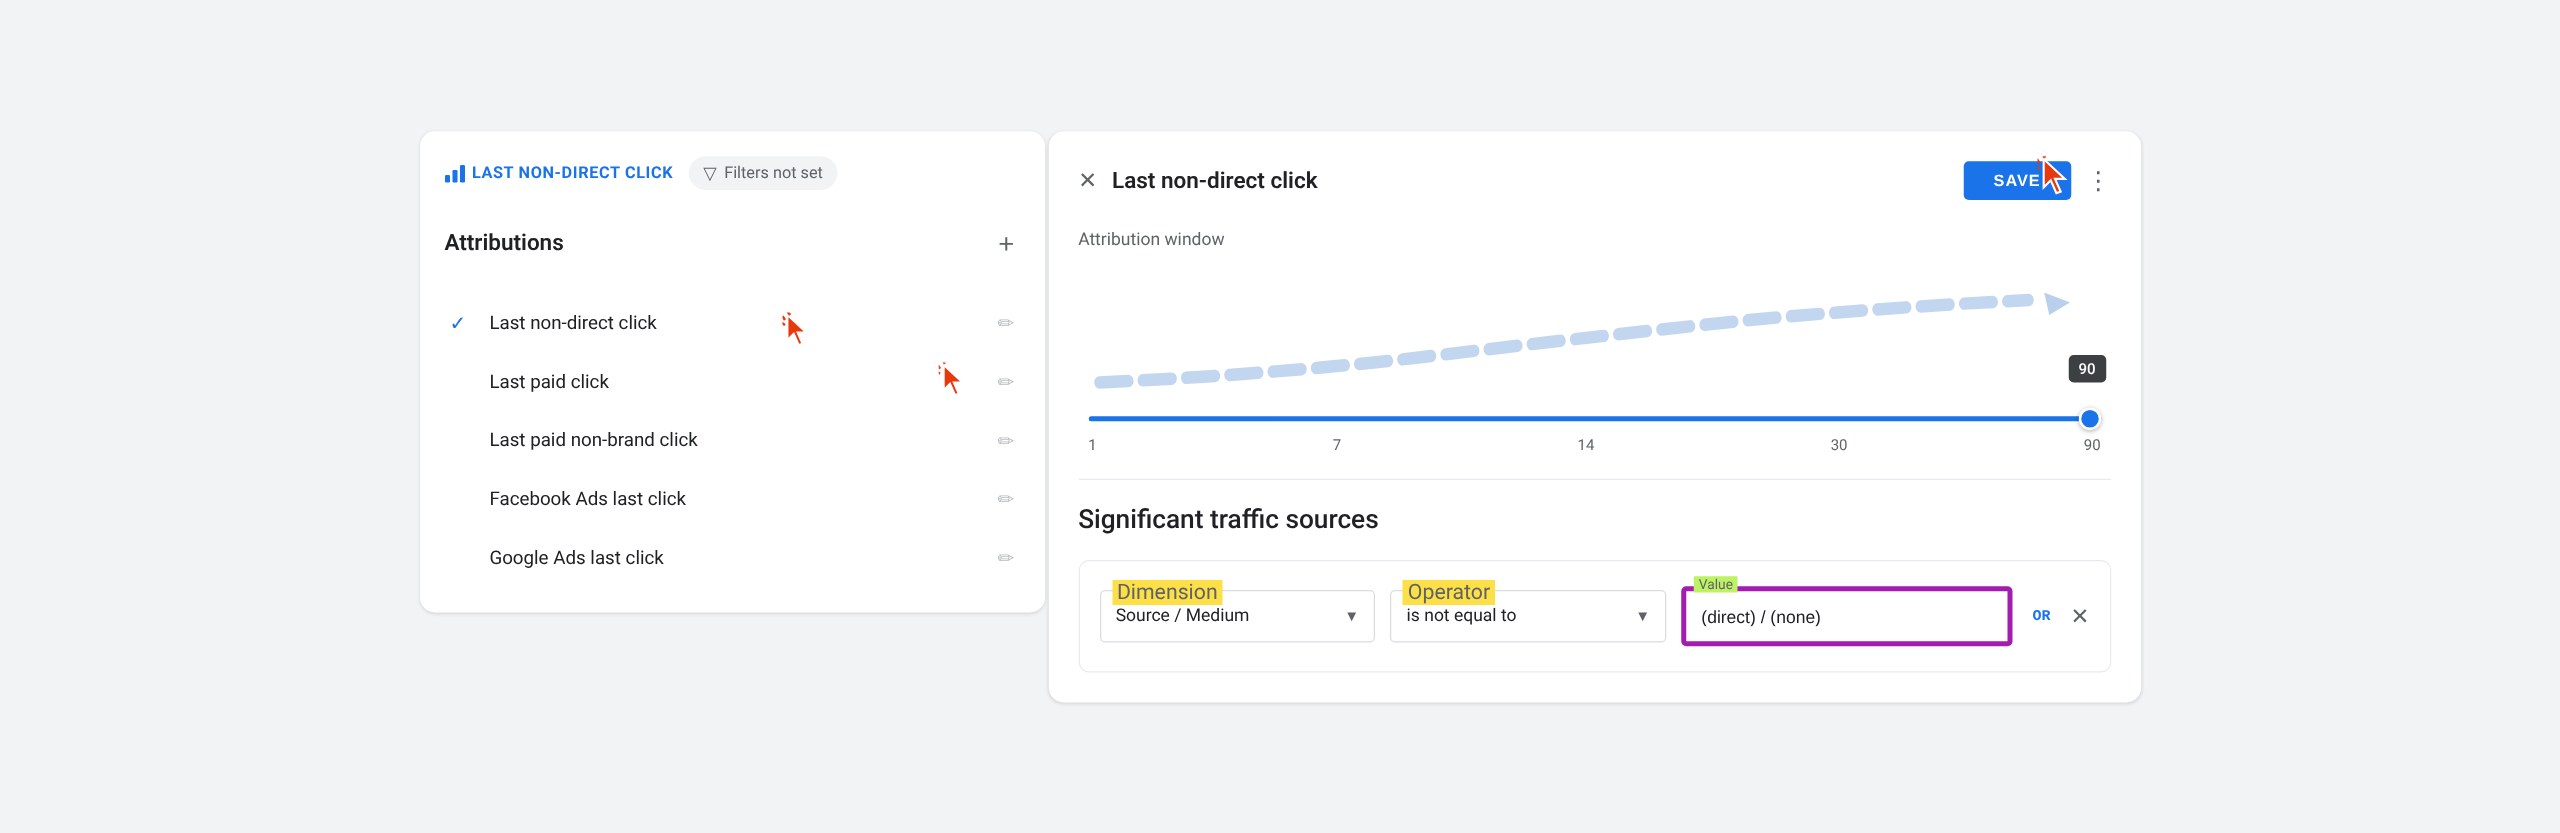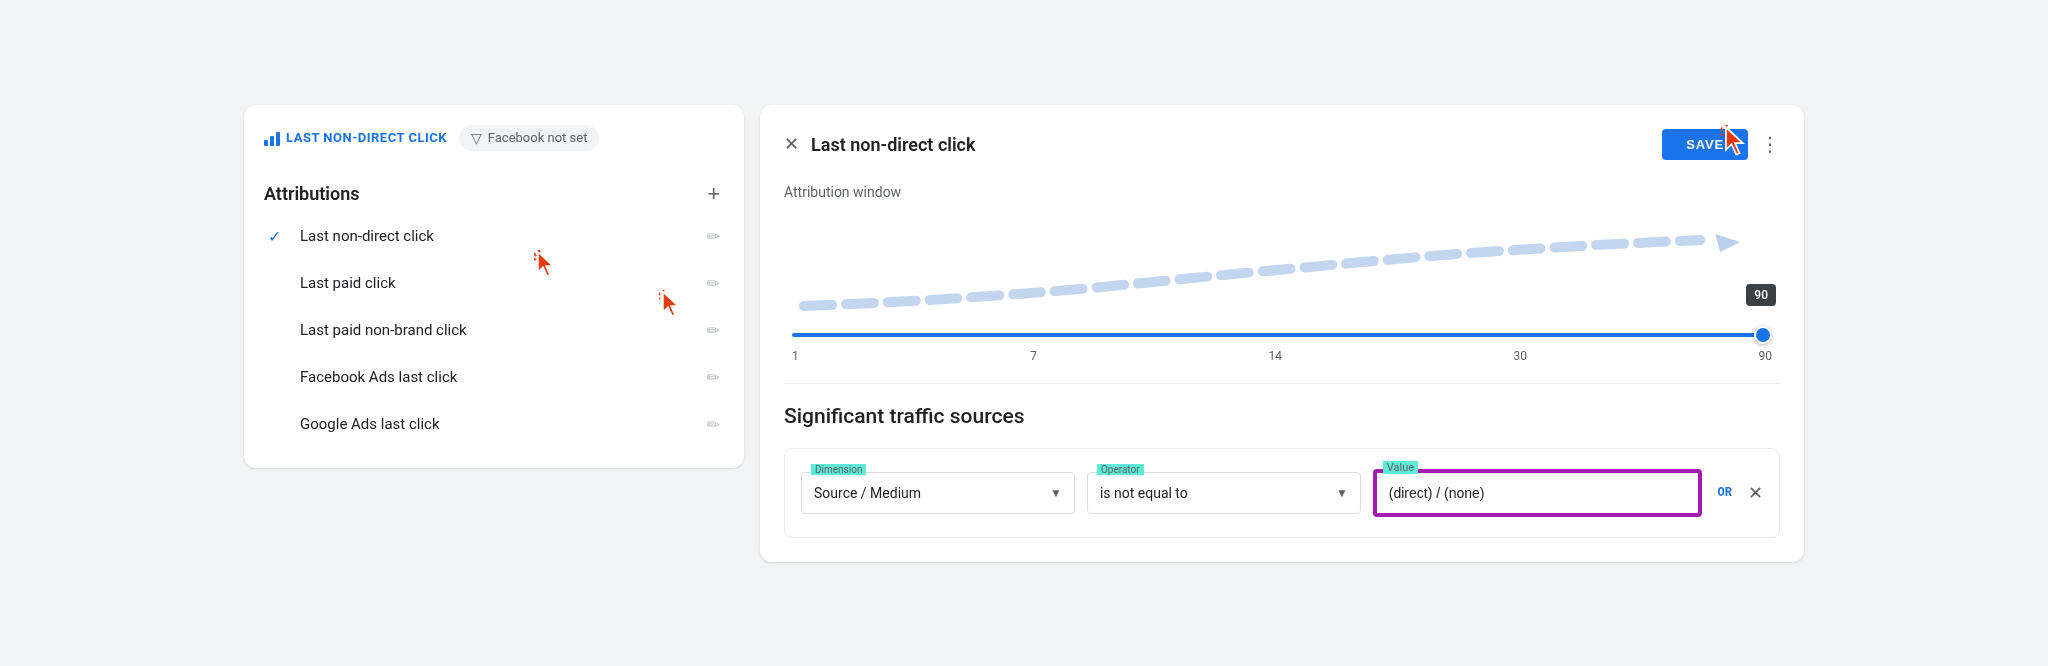--- a/index.html
+++ b/index.html
@@ -8,22 +8,22 @@
       font-family: 'Google Sans', Roboto, Arial, sans-serif;
       display: flex;
       align-items: center;
       justify-content: center;
       min-height: 100vh;
       padding: 20px;
     }
 
     .container {
       display: flex;
-      gap: 16px;
-      width: 1560px;
+      gap: 3px;
+      width: 1377px;
       max-width: 100%;
     }
 
     
     .left-panel {
       background: #fff;
       border-radius: 12px;
       padding: 20px;
       width: 500px;
       flex-shrink: 0;
@@ -78,21 +78,21 @@
     }
 
     .attributions-section {
       padding-top: 8px;
     }
 
     .attributions-header {
       display: flex;
       align-items: center;
       justify-content: space-between;
-      margin-bottom: 4px;
+      margin-bottom: 25px;
     }
 
     .attributions-title {
       font-size: 18px;
       font-weight: 600;
       color: #202124;
     }
 
     .add-btn {
       background: none;
@@ -258,23 +258,23 @@
 
     .filter-select-wrapper {
       position: relative;
       flex: 1;
     }
 
     .filter-select-label {
       position: absolute;
       top: -8px;
       left: 10px;
-      font-size: 10px;
-      color: #5f6368;
-      background: #5eead4;
+      font-size: 17px;
+      color: #5f6368;
+      background: #fde047;
       padding: 0 4px;
       z-index: 1;
     }
 
     .filter-select {
       display: flex;
       align-items: center;
       justify-content: space-between;
       border: 1px solid #dadce0;
       border-radius: 4px;
@@ -295,21 +295,21 @@
       flex: 1.2;
       position: relative;
     }
 
     .value-input-label {
       position: absolute;
       top: -8px;
       left: 10px;
       font-size: 11px;
       color: #5f6368;
-      background: #5eead4;
+      background: #bef264;
       padding: 0 4px;
       z-index: 1;
     }
 
     .value-input-field {
       width: 100%;
       border: 4px solid #a21caf;
       border-radius: 4px;
       padding: 12px 12px;
       font-size: 14px;
@@ -417,21 +417,21 @@
         <div class="left-header-title">
           <div class="bar-chart-icon">
             <span style="height:6px;"></span>
             <span style="height:10px;"></span>
             <span style="height:14px;"></span>
           </div>
           <span>LAST NON-DIRECT CLICK</span>
         </div>
         <div class="filter-badge">
           <span class="filter-icon">▽</span>
-          <span>Facebook not set</span>
+          <span>Filters not set</span>
         </div>
       </div>
 
       <div class="attributions-section">
         <div class="attributions-header">
           <span class="attributions-title">Attributions</span>
           <button class="add-btn">+</button>
         </div>
 
         <ul class="attribution-list">

